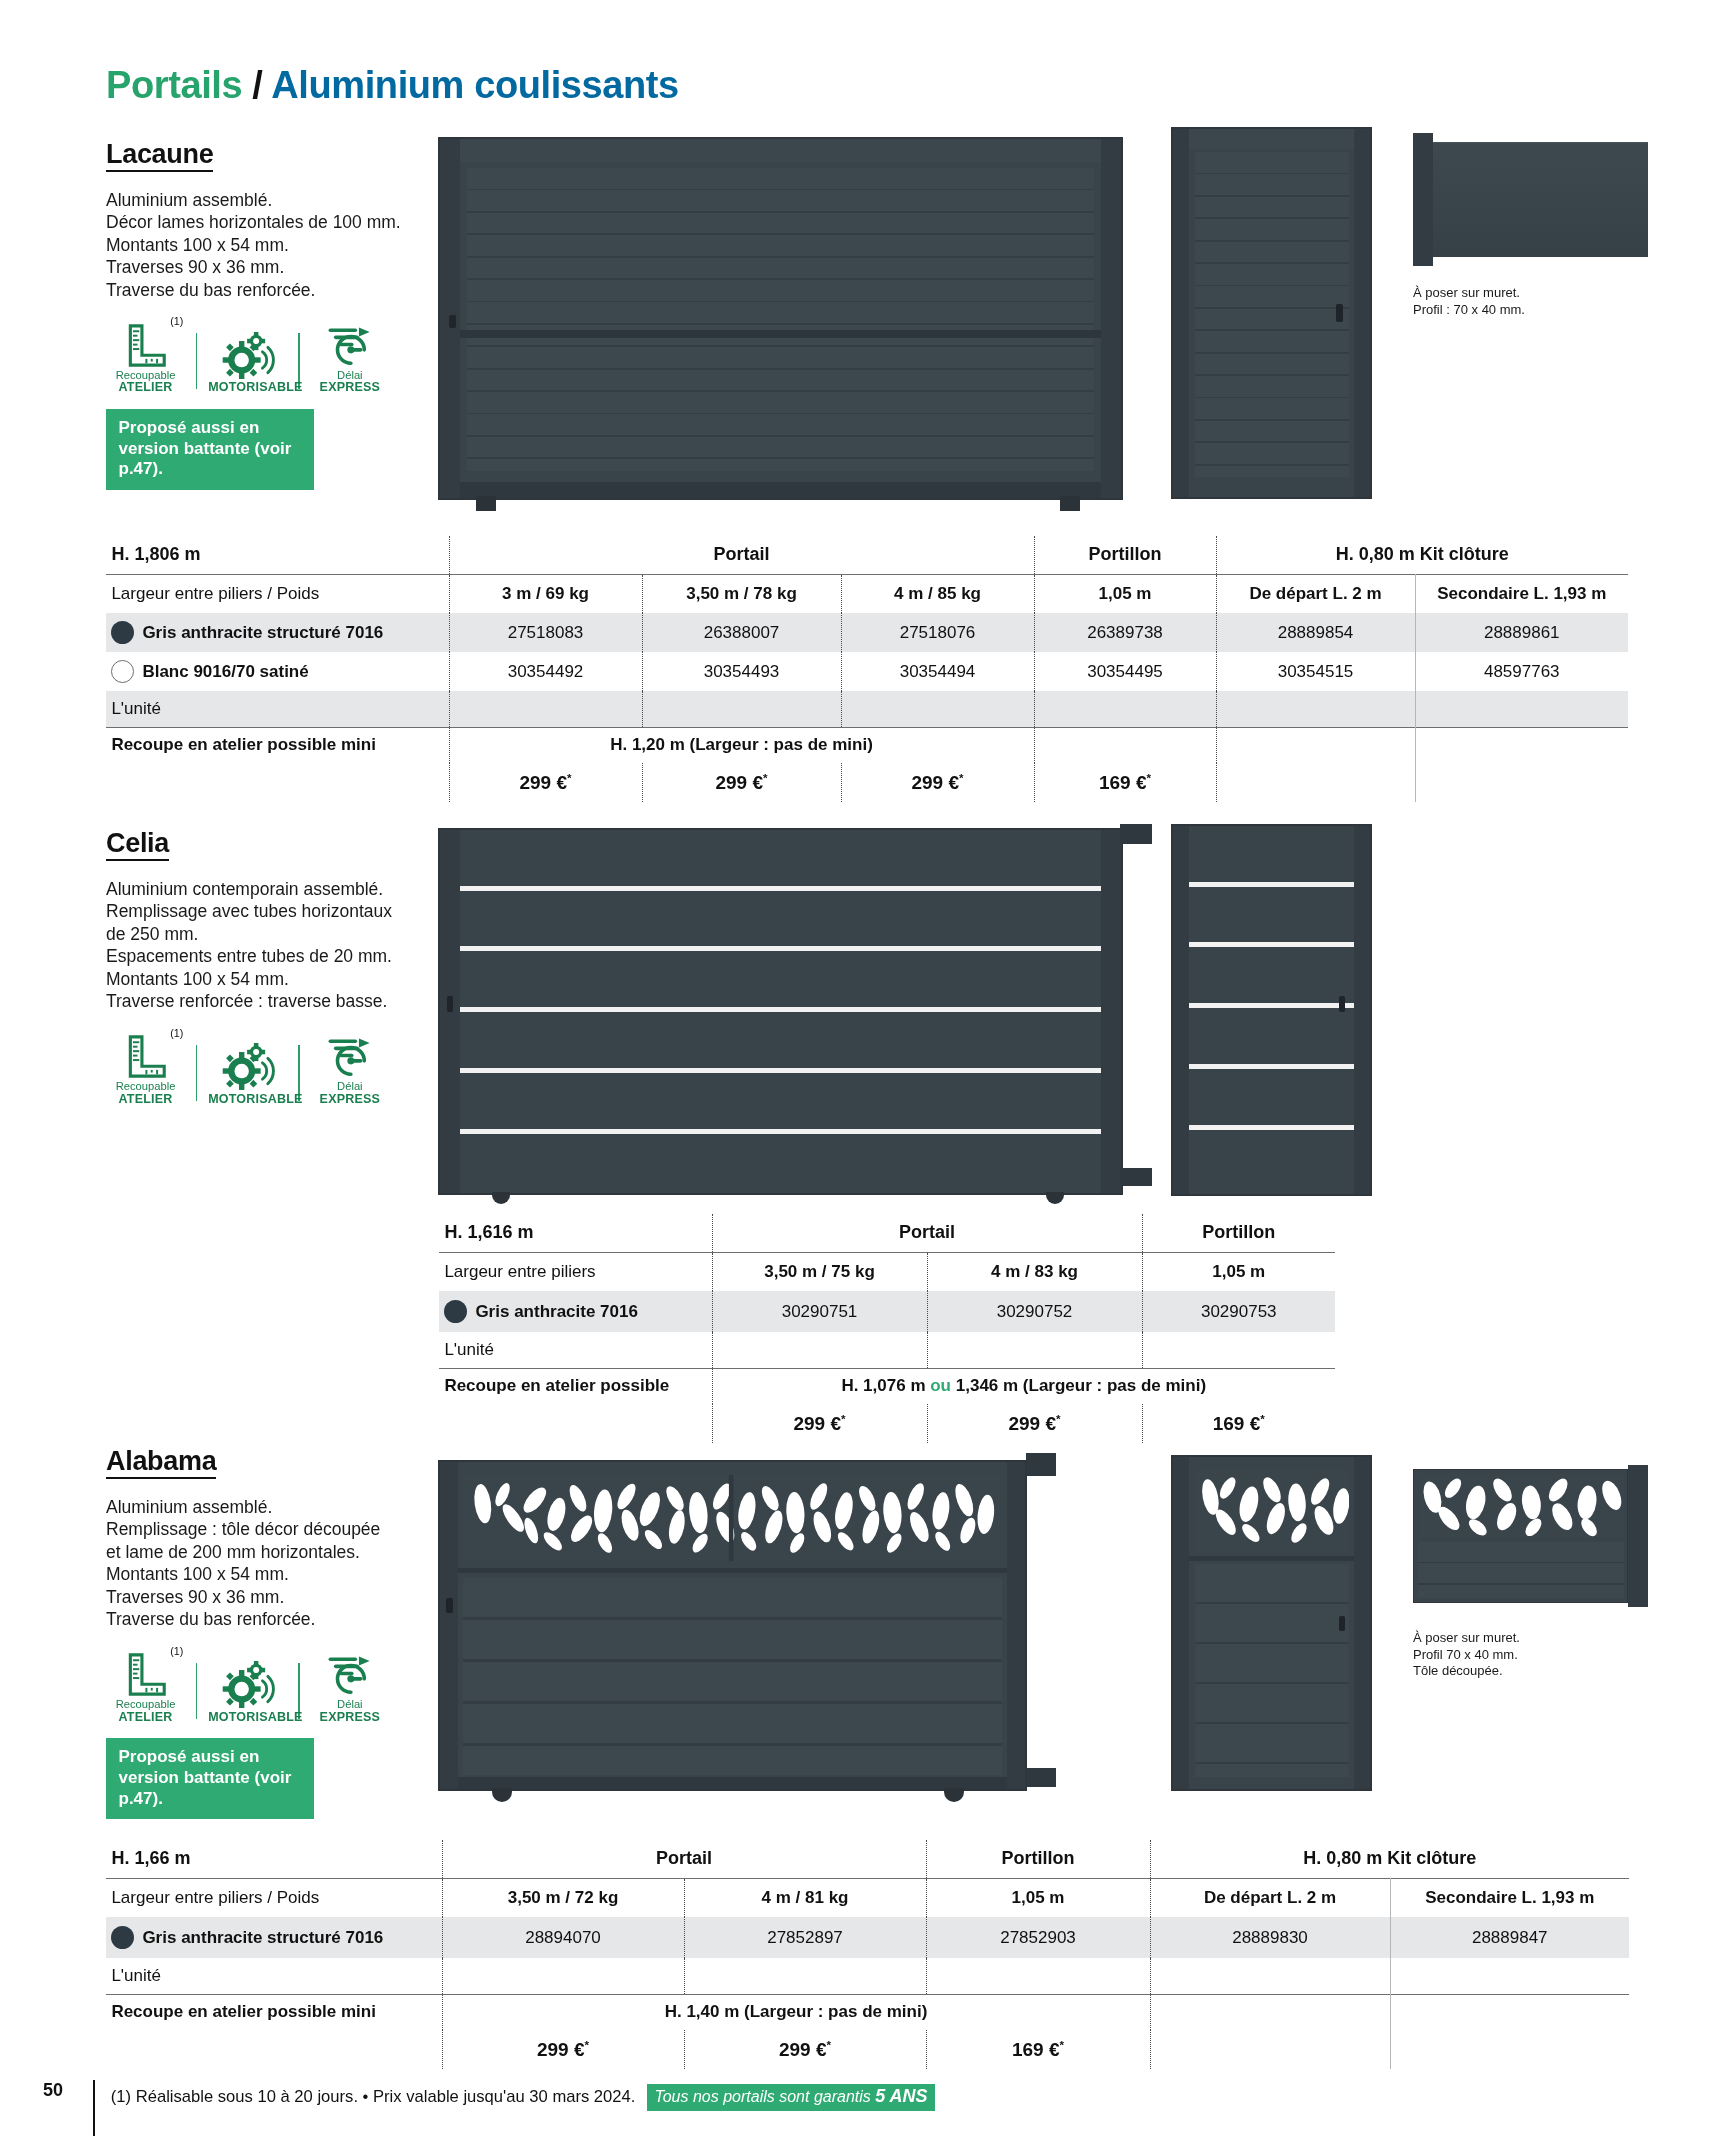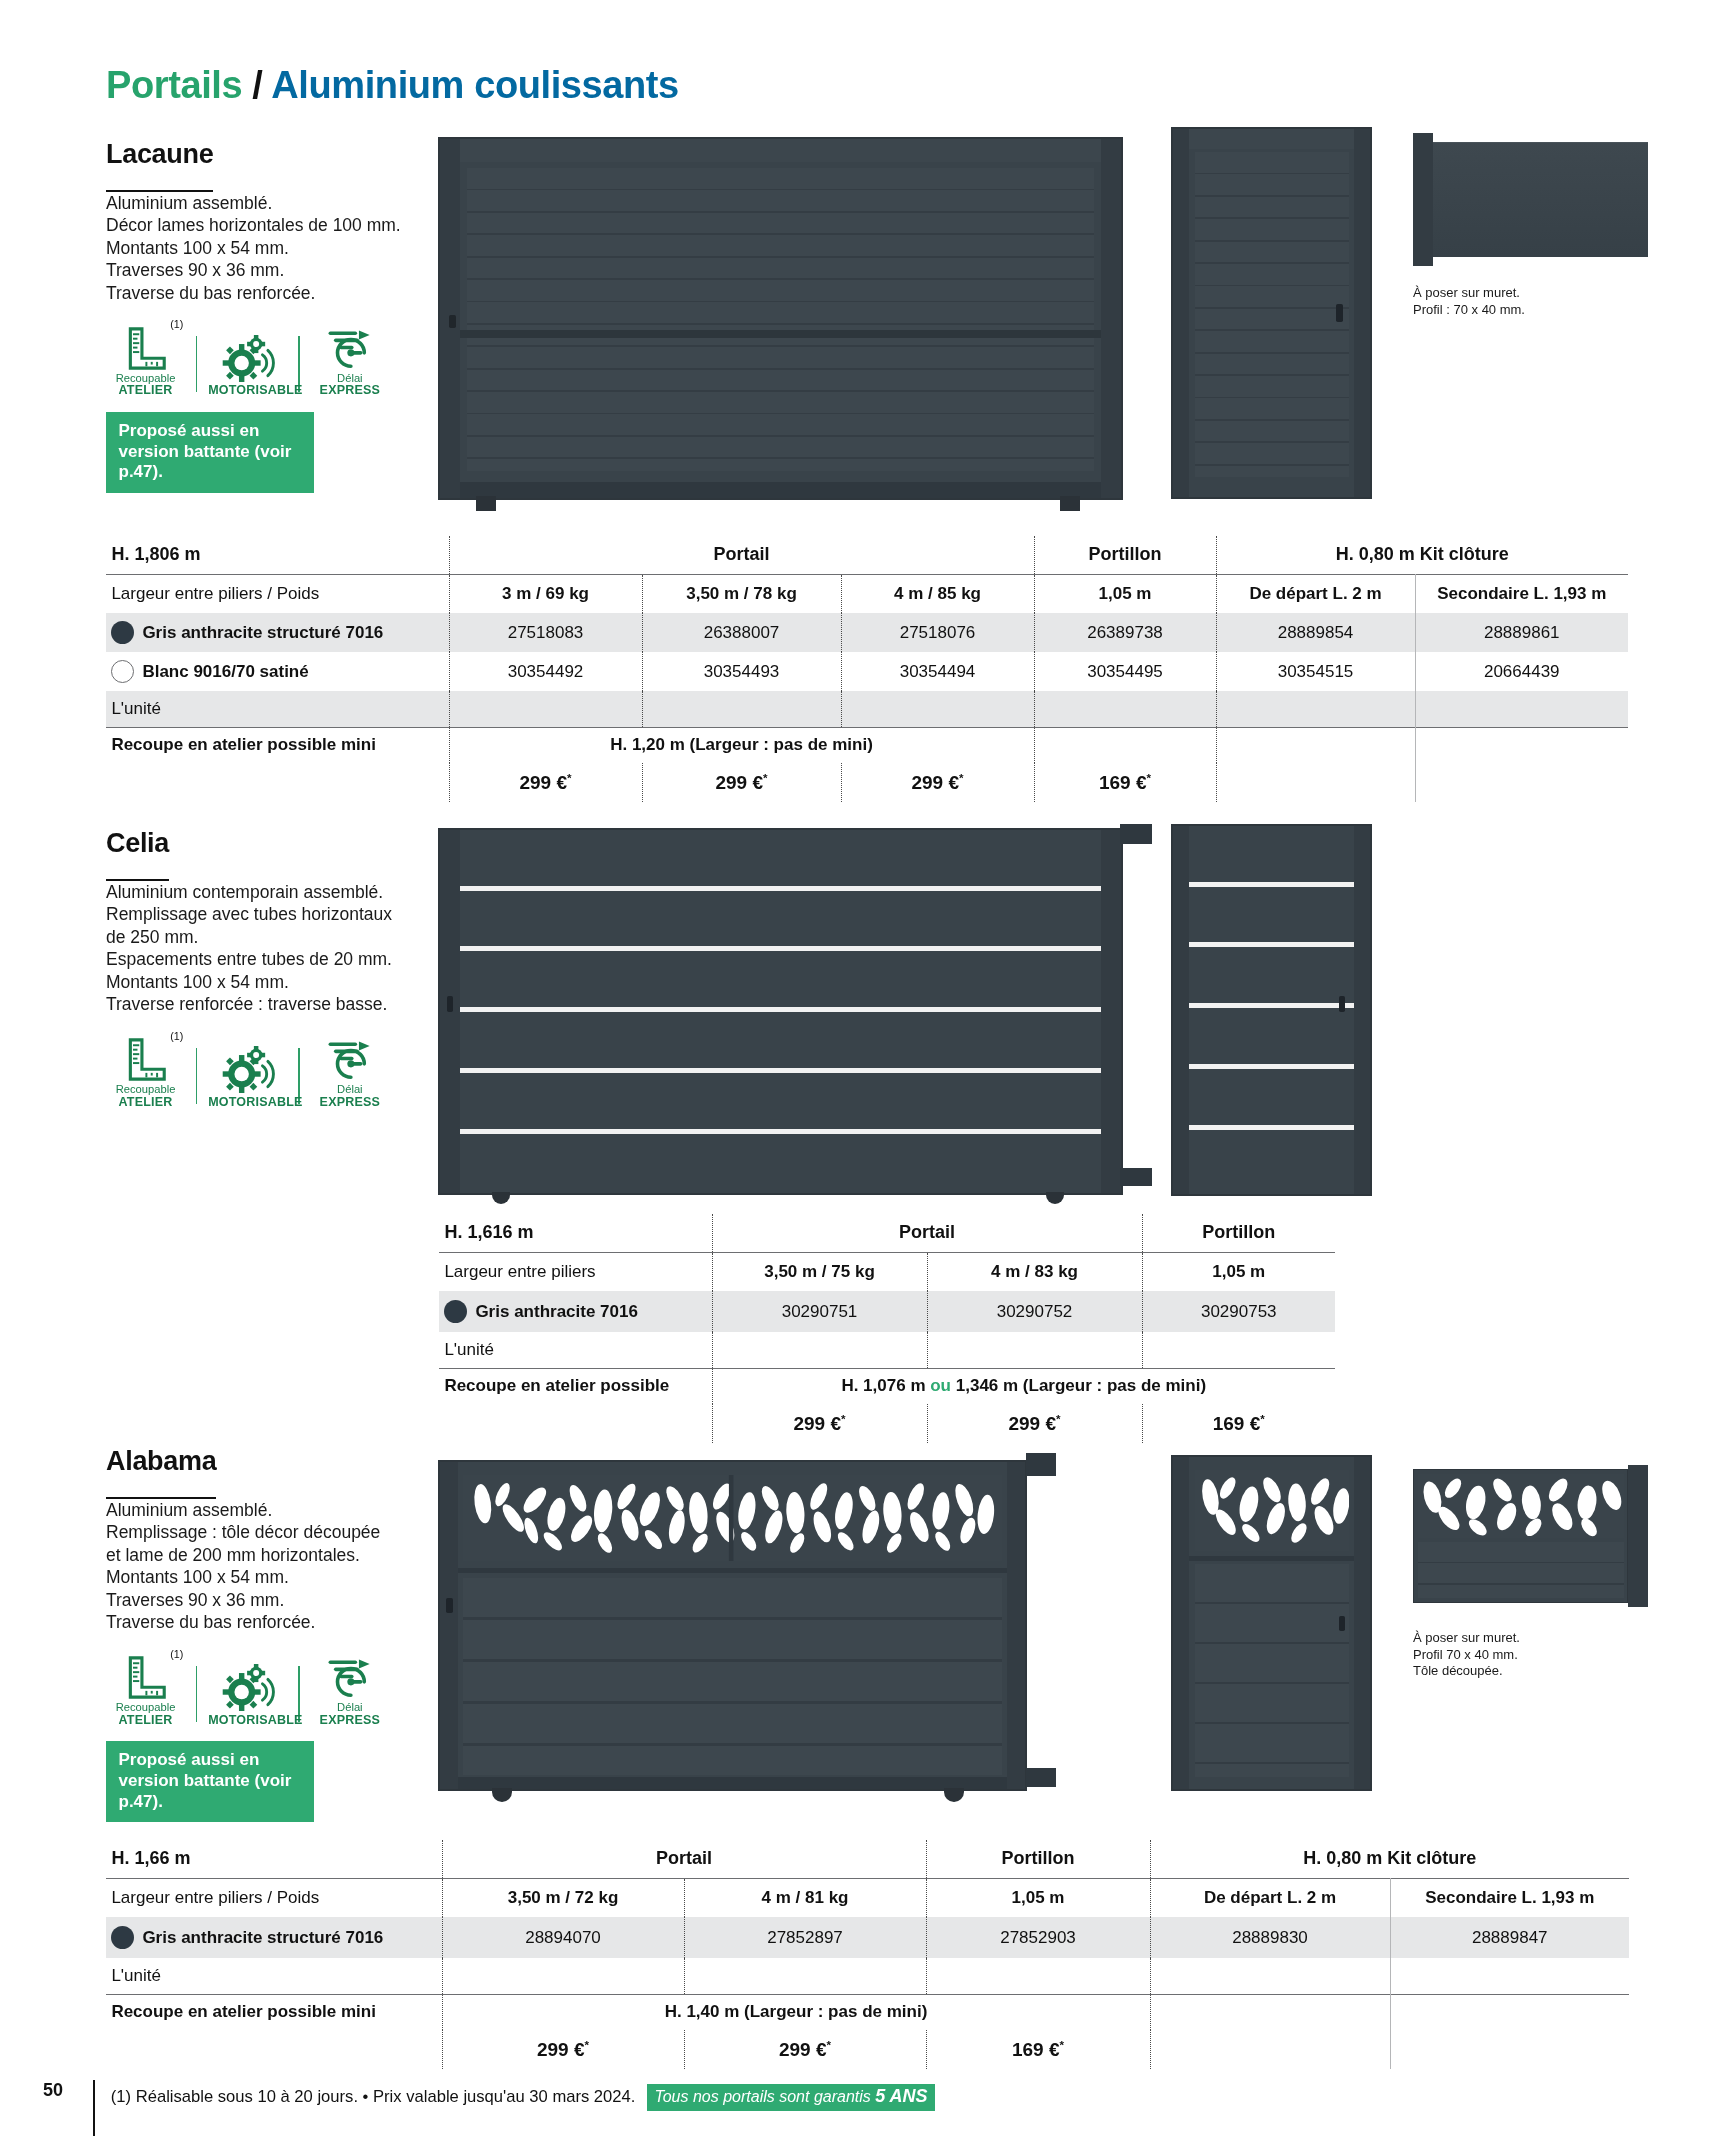--- a/index.html
+++ b/index.html
@@ -21,21 +21,21 @@
   .page-header .green { color: #27a36c; }
   .page-header .sep { color: #111; font-weight: bold; }
   .page-header .black { color: #0369a1; }
 
   
   .product { position: absolute; left: 0; width: 1720px; }
   .desc-col { position: absolute; left: 106px; width: 333px; }
   .prod-name {
     font-size: 27px; font-weight: bold; color: #111;
     border-bottom: 2.7px solid #111; display: inline-block;
-    padding-bottom: 20px; margin-bottom: 0; letter-spacing: -0.3px;
+    padding-bottom: 0; margin-bottom: 17px; letter-spacing: -0.3px;
   }
   .prod-desc { font-size: 17.5px; line-height: 1.28; color: #1a1a1a; }
   .prod-desc div { white-space: nowrap; }
 
   
   .badges { display: flex; align-items: flex-end; margin-top: 16px; }
   .badge { position: relative; width: 79px; text-align: center; }
   .badge .ico { height: 50px; display: flex; align-items: flex-end; justify-content: center; }
   .badge .lbl { font-size: 11.2px; line-height: 1.05; color: #1a7f4e; margin-top: 2.7px; }
   .badge .lbl b { display: block; font-size: 12.5px; letter-spacing: 0.2px; }
@@ -286,21 +286,21 @@
           <div class="swatchcell">
             <span class="swatch white"></span>
             <b>Blanc 9016/70 satiné</b>
           </div>
         </td>
         <td class="cell vdash">30354492</td>
         <td class="cell vdash">30354493</td>
         <td class="cell vdash">30354494</td>
         <td class="cell vdash">30354495</td>
         <td class="cell vdash">30354515</td>
-        <td class="cell vsolid">20664439</td>
+        <td class="cell vsolid">48597763</td>
       </tr>
       <tr style="height:36px;" class="shade">
         <td class="row-label">L'unité</td>
         <td class="vdash"></td>
             <td class="vdash"></td>
             <td class="vdash"></td>
         <td class="vdash"></td>
             <td class="vdash"></td>
             <td class="vsolid"></td>
       </tr>

